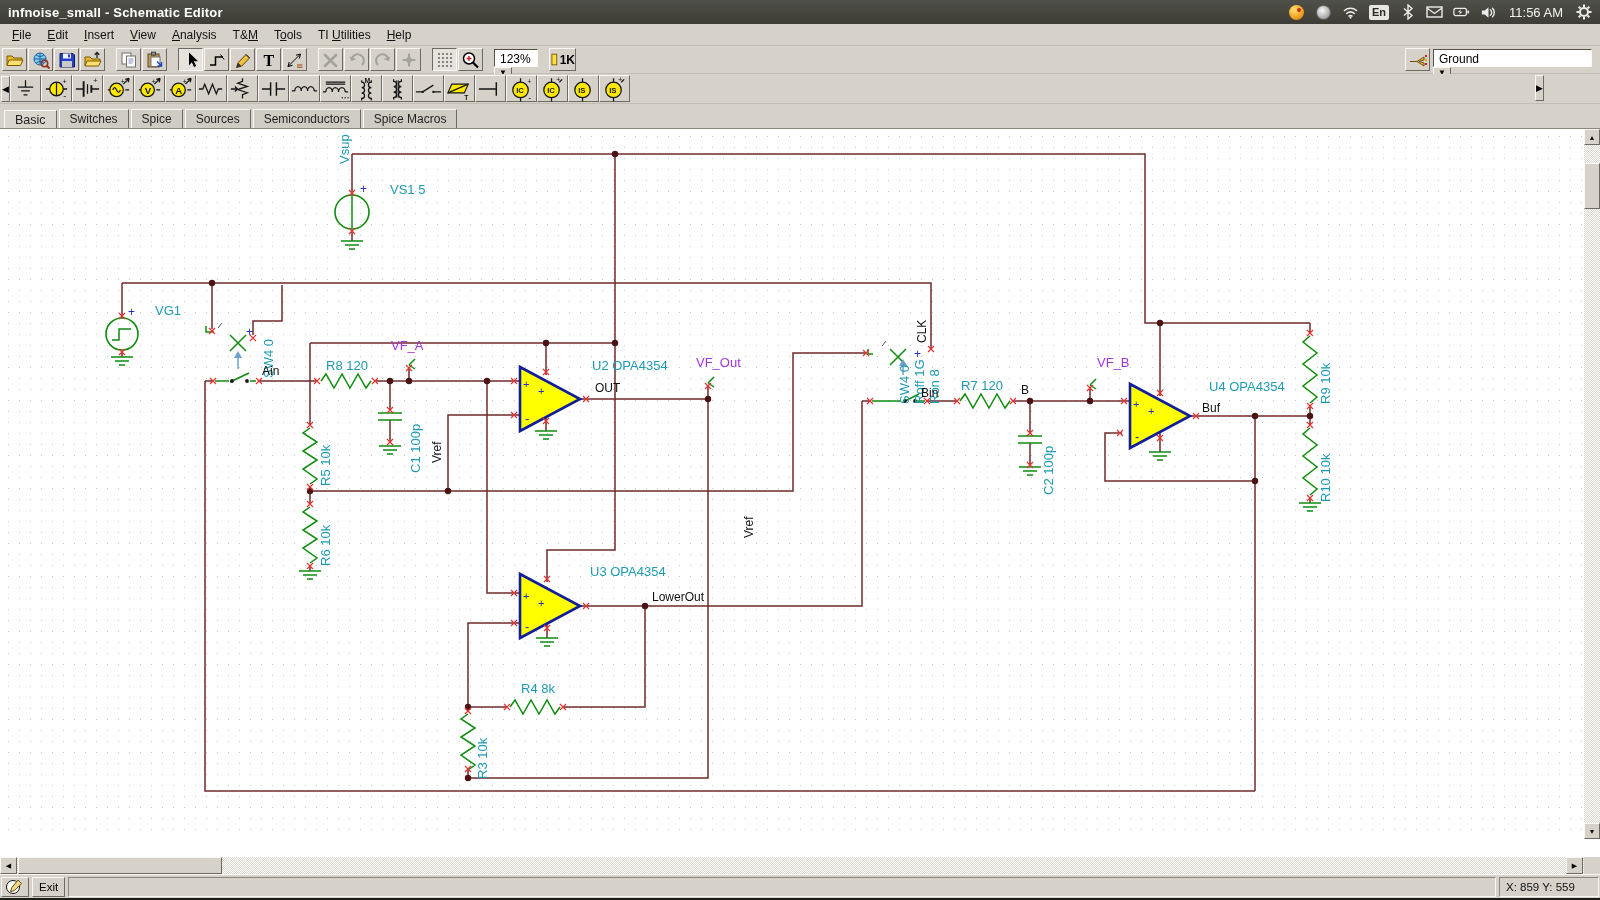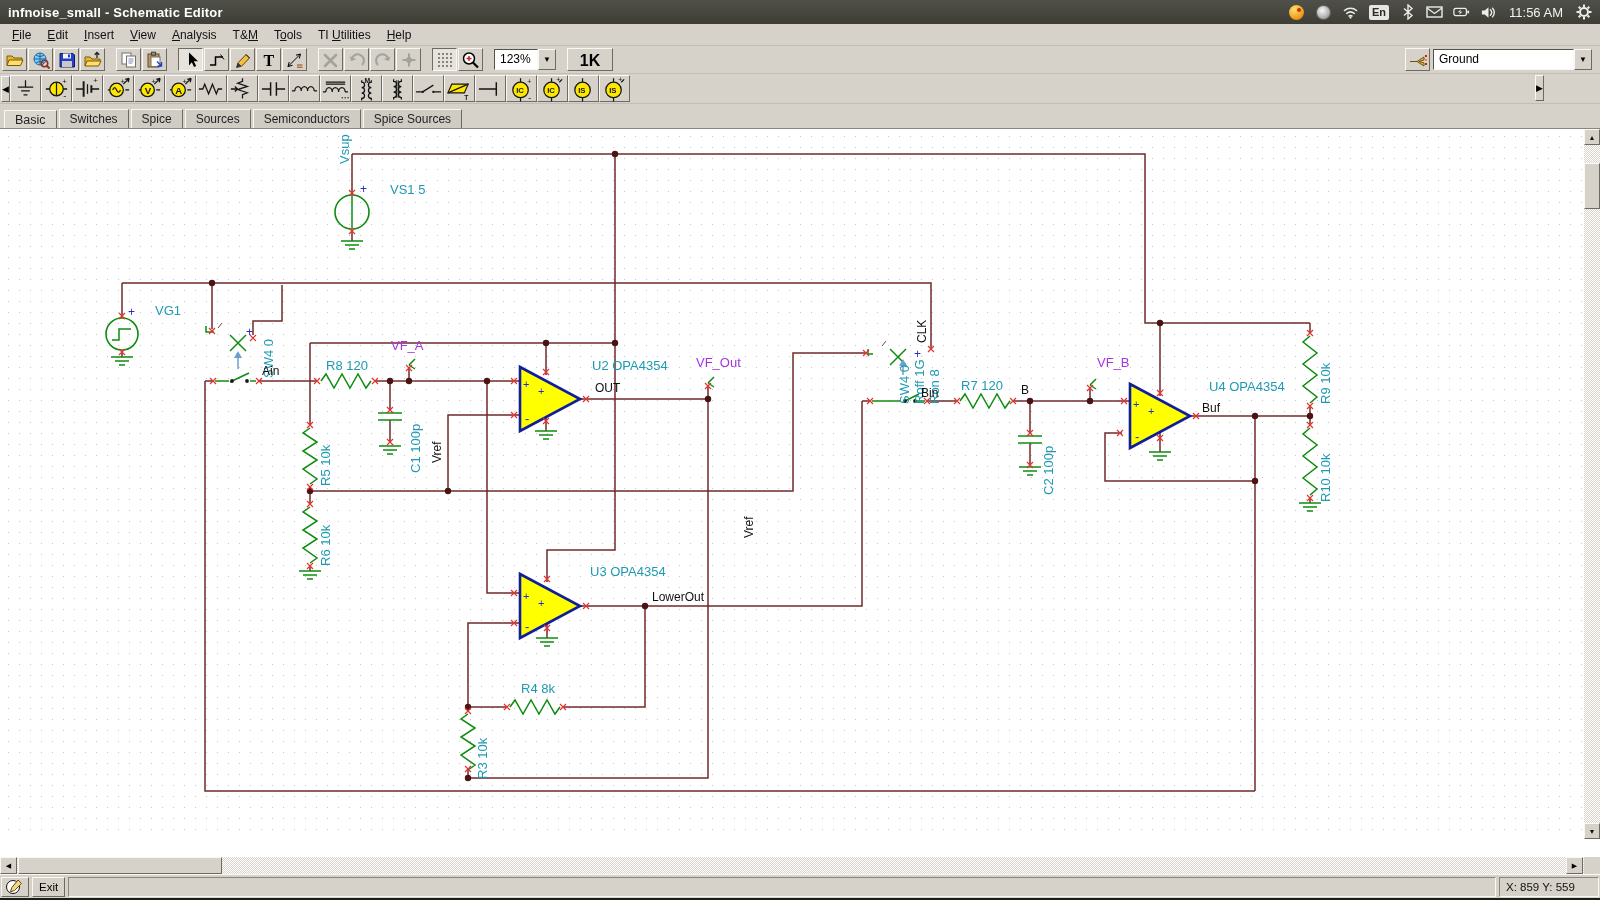--- a/index.html
+++ b/index.html
@@ -24,25 +24,25 @@
   .menubar u { text-decoration:underline; }
 
   
   .out { background:#d6d2ca; border:1px solid; border-color:#faf8f4 #6e6a62 #6e6a62 #faf8f4; }
 
   
   .tb1 { height:28px; flex:0 0 28px; display:flex; align-items:center; padding:2px 2px; gap:1px; background:#d6d2ca; border-bottom:1px solid #c2beb4; }
   .tbtn { width:25px; height:23px; display:inline-flex; align-items:center; justify-content:center; }
   .tbtn.pressed { border-color:#6e6a62 #faf8f4 #faf8f4 #6e6a62; background:#e6e3dc; }
   .tb-gap { width:9px; }
-  .combo { display:flex; height:21px; align-items:stretch; }
+  .combo { display:flex; height:21px; align-items:stretch;flex-direction:column; }
   .combo .field { background:#fff; border:1px solid; border-color:#55524c #faf8f4 #faf8f4 #55524c; font-size:12px; padding:2px 4px 0 5px; min-width:44px; }
   .combo .drop { width:18px; display:flex; align-items:center; justify-content:center; font-size:8px; }
   .tb1-right { margin-left:auto; display:flex; align-items:center; gap:3px; padding-right:6px; }
-  .onek { width:46px; height:23px; font-size:16px; font-weight:bold; display:inline-flex; align-items:center; justify-content:center; gap:1px;flex-direction:column; }
+  .onek { width:27px; height:23px; font-size:12px; font-weight:bold; display:inline-flex; align-items:center; justify-content:center; gap:1px; }
 
   
   .tb2 { height:30px; flex:0 0 30px; display:flex; align-items:center; background:#d6d2ca; padding:1px 0 1px 1px; position:relative; border-bottom:1px solid #c2beb4; }
   .chev { width:9px; height:26px; display:inline-flex; align-items:center; justify-content:center; font-size:9px; }
   .pbtn { width:31px; height:27px; display:inline-flex; align-items:center; justify-content:center; }
   .chev-r { position:absolute; right:56px; top:1px; }
 
   
   .tabrow { height:24px; flex:0 0 24px; background:#d6d2ca; display:flex; align-items:flex-end; padding-left:4px; font-size:12px; }
   .ptab { padding:2px 10px 3px 10px; margin-right:2px; border:1px solid #6e6a62; border-bottom:none; border-top-color:#faf8f4; border-left-color:#faf8f4; background:#cfccc4; height:19px; color:#222; }
@@ -449,21 +449,21 @@
       </div>
       <div class="chev out chev-r">▶</div>
     </div>
 
   <div class="tabrow" id="tabrow">
       <div class="ptab active">Basic</div>
       <div class="ptab">Switches</div>
       <div class="ptab">Spice</div>
       <div class="ptab">Sources</div>
       <div class="ptab">Semiconductors</div>
-      <div class="ptab">Spice Sources</div>
+      <div class="ptab">Spice Macros</div>
     </div>
 
   <div class="canvasWrap">
     <div class="canvas">
       <svg id="schem" width="1584" height="710" viewBox="0 128 1584 710">
           <path d="M352,153 H1145 V322 H1310" fill="none" stroke="#702a2a" stroke-width="1.5"></path>
           <path d="M1160,322 V395" fill="none" stroke="#702a2a" stroke-width="1.5"></path>
           <path d="M352,153 V194" fill="none" stroke="#702a2a" stroke-width="1.5"></path>
           <path d="M122,282 H931 V348" fill="none" stroke="#702a2a" stroke-width="1.5"></path>
           <path d="M122,282 V317" fill="none" stroke="#702a2a" stroke-width="1.5"></path>

